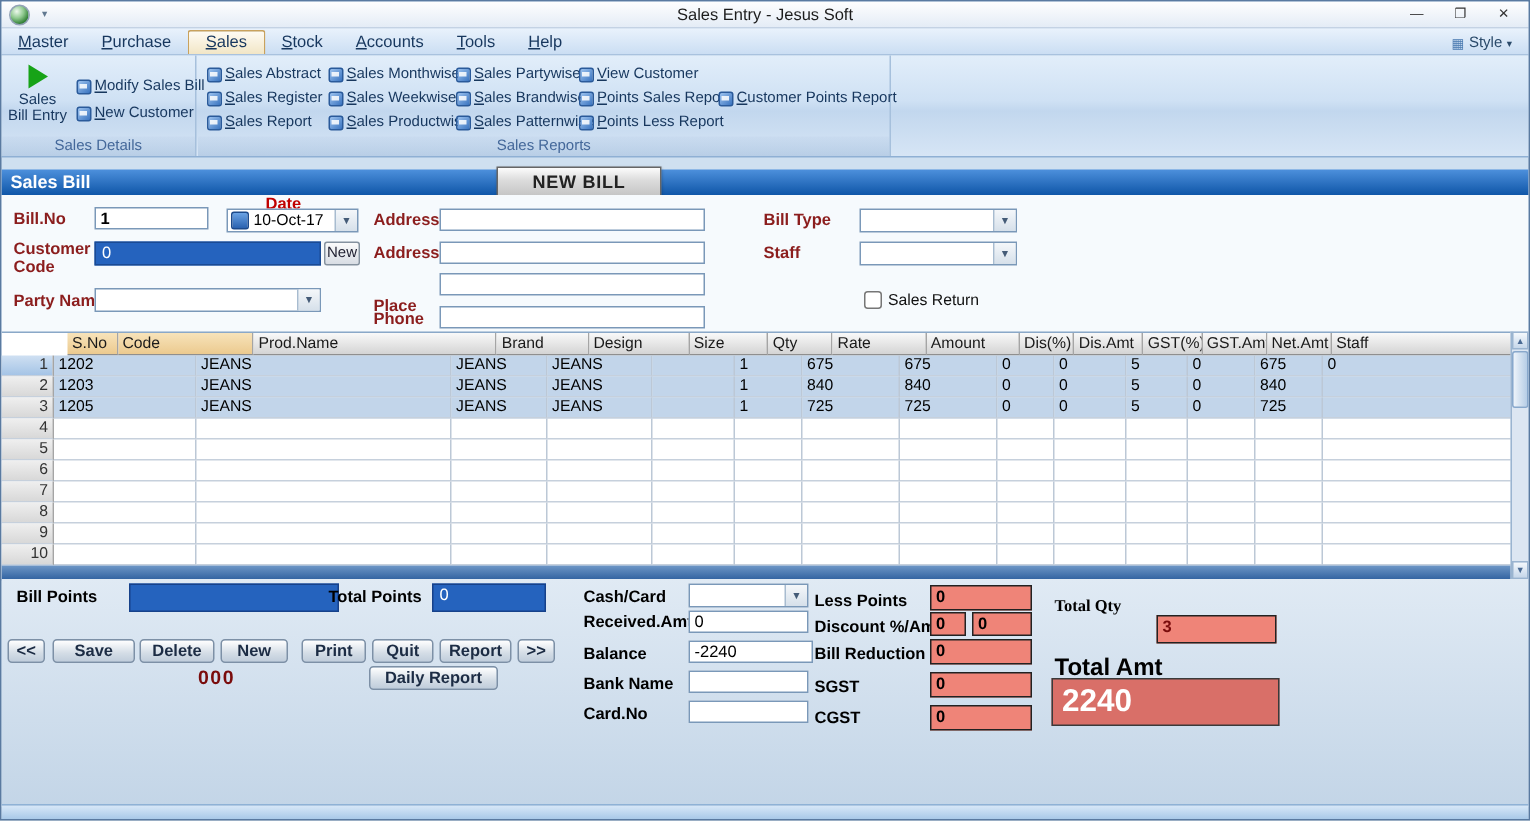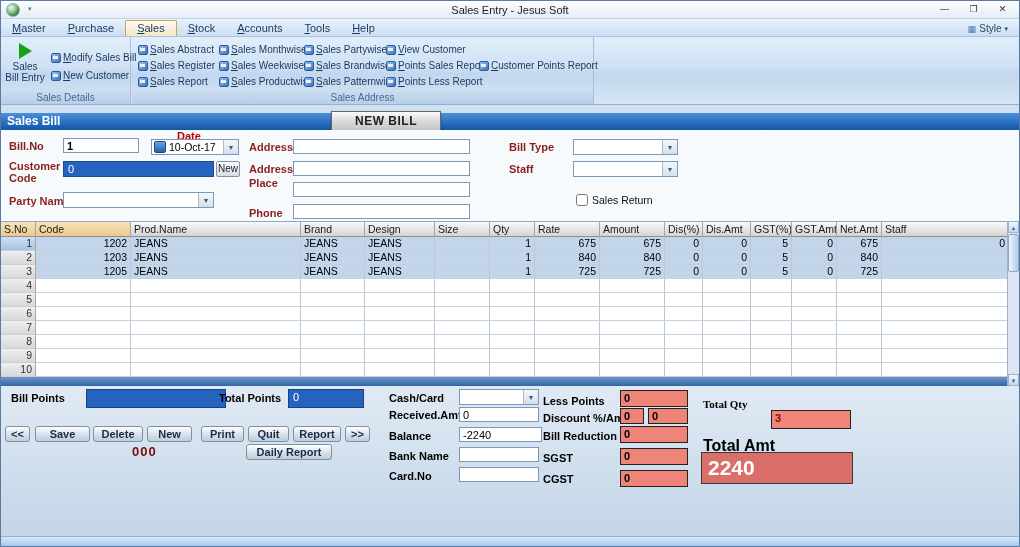--- a/index.html
+++ b/index.html
@@ -89,31 +89,31 @@
   .small-btn { position:absolute; border:1px solid #85929f; border-radius:2px;
     background:linear-gradient(#fbfbfb,#d8dde4); font-size:10px; text-align:center; color:#223; }
   .sr-wrap { position:absolute; left:575px; top:64px; display:flex; align-items:center; gap:4px;
     font-size:10.5px; color:#111; }
   .sr-wrap input { width:12px; height:12px; }
 
   
   .grid { position:absolute; top:220px; left:0; width:1008px; height:165px; background:#fff;
     border-top:1px solid #8aa8c8; }
   .tr { display:flex; height:14px; }
-  .tr.head { height:15px; }
+  .tr.head { height:15px;padding-left:44px; }
   .td, .th { border-right:1px solid #bcc8d6; border-bottom:1px solid #c6d0dc; padding:0 3px;
     font-size:10.5px; line-height:13px; overflow:hidden; white-space:nowrap; }
   .th { background:linear-gradient(#f9f9f9,#d4d4d4); border-right:1px solid #a5a5a5;
     border-bottom:1px solid #8f8f8f; line-height:14px; color:#1a1a1a; }
   .th.tan { background:linear-gradient(#f7e3ba,#ecca8f); }
   .td.filled { background:#c2d5ea; }
   .td.sno { background:linear-gradient(#efefef,#d8d8d8); border-right:1px solid #a5a5a5;
     text-align:right; color:#333; }
   .tr.sel .td.sno { background:linear-gradient(#cfe0f2,#a5c4e6); }
-  .num { text-align:right; }
+  .num { }
   .c0{width:35px}.c1{width:95px}.c2{width:170px}.c3{width:64px}.c4{width:70px}.c5{width:55px}
   .c6{width:45px}.c7{width:65px}.c8{width:65px}.c9{width:38px}.c10{width:48px}.c11{width:41px}
   .c12{width:45px}.c13{width:45px}.c14{width:127px}
   .grid-tail { position:absolute; left:0; top:155px; width:1008px; height:10px;
     background:linear-gradient(#6d96c6,#2d5f9e); }
   .vscroll { position:absolute; top:220px; right:0; width:12px; height:165px; background:#dce6f2;
     border-left:1px solid #9ab4d0; }
   .vs-btn { height:12px; font-size:6px; text-align:center; line-height:12px; color:#4a6a94;
     background:linear-gradient(#f4f8fc,#c6d7ea); border:1px solid #9ab4d0; }
   .vs-btn.bottom { position:absolute; bottom:0; left:0; right:0; }
@@ -241,21 +241,21 @@
         </div>
         <div class="mi colw2">
           <span class="mi-icon"></span>
           <span class="mi-label">Sales Patternwise</span>
         </div>
         <div class="mi colw3">
           <span class="mi-icon"></span>
           <span class="mi-label">Points Less Report</span>
         </div>
       </div>
-      <div class="rg-label">Sales Address</div>
+      <div class="rg-label">Sales Reports</div>
     </div>
   </div>
 
   <div class="sb-header">Sales Bill</div>
   <div class="new-bill-btn">NEW BILL</div>
 
   <div class="form-panel">
     <div class="flabel" style="left:8px;top:10px;">Bill.No</div>
     <input class="fin" style="left: 62px; top: 8px; width: 76px; font-weight: bold;" value="1">
     <div class="flabel red" style="left:176px;top:0px;">Date</div>
@@ -277,21 +277,21 @@
     <div class="cust-field">0</div>
     <div class="small-btn" style="left:215px;top:31px;width:24px;height:16px;line-height:14px;">New</div>
     <div class="flabel" style="left:248px;top:33px;">Address</div>
     <input class="fin" style="left: 292px; top: 31px; width: 177px;">
     <div class="flabel" style="left:508px;top:33px;">Staff</div>
     <div class="combo" style="left:572px;top:31px;width:105px;">
       <span class="combo-text"></span>
       <span class="combo-arrow">▼</span>
     </div>
 
-    <div class="flabel" style="left:248px;top:47px;">Place</div>
+    <div class="flabel" style="left:248px;top:68px;">Place</div>
     <input class="fin" style="left: 292px; top: 52px; width: 177px;">
     <div class="flabel" style="left:8px;top:65px;">Party Name</div>
     <div class="combo" style="left:62px;top:62px;width:151px;">
       <span class="combo-text"></span>
       <span class="combo-arrow">▼</span>
     </div>
     <div class="sr-wrap">
       <input type="checkbox" style="">
       <span>Sales Return</span>
     </div>

